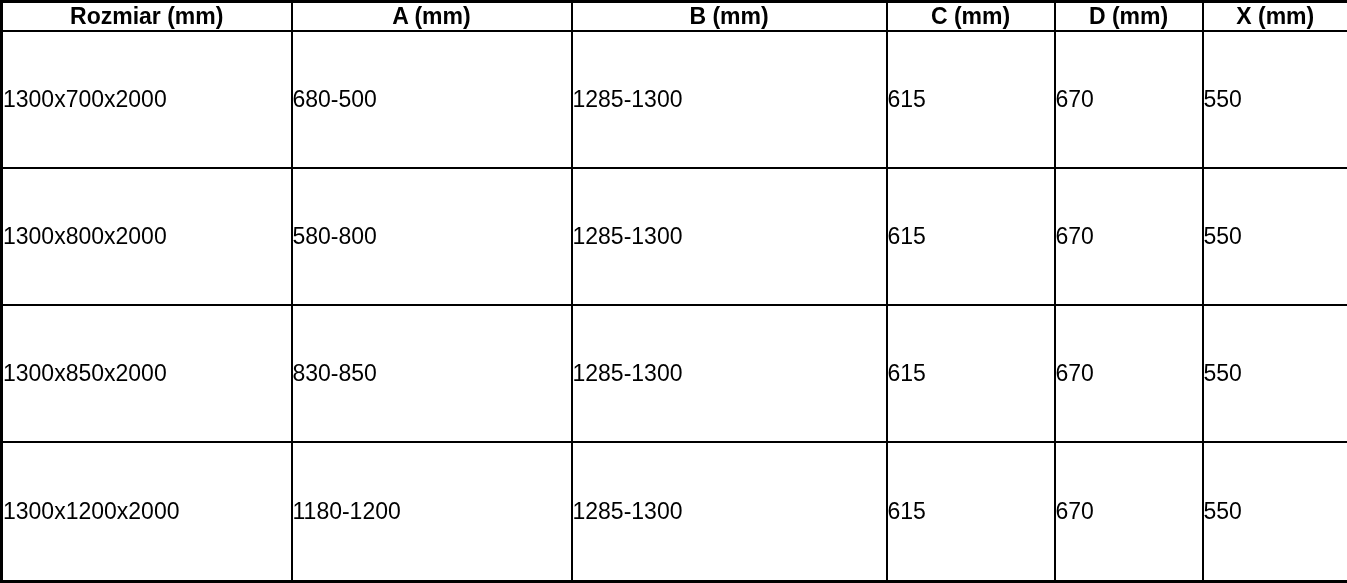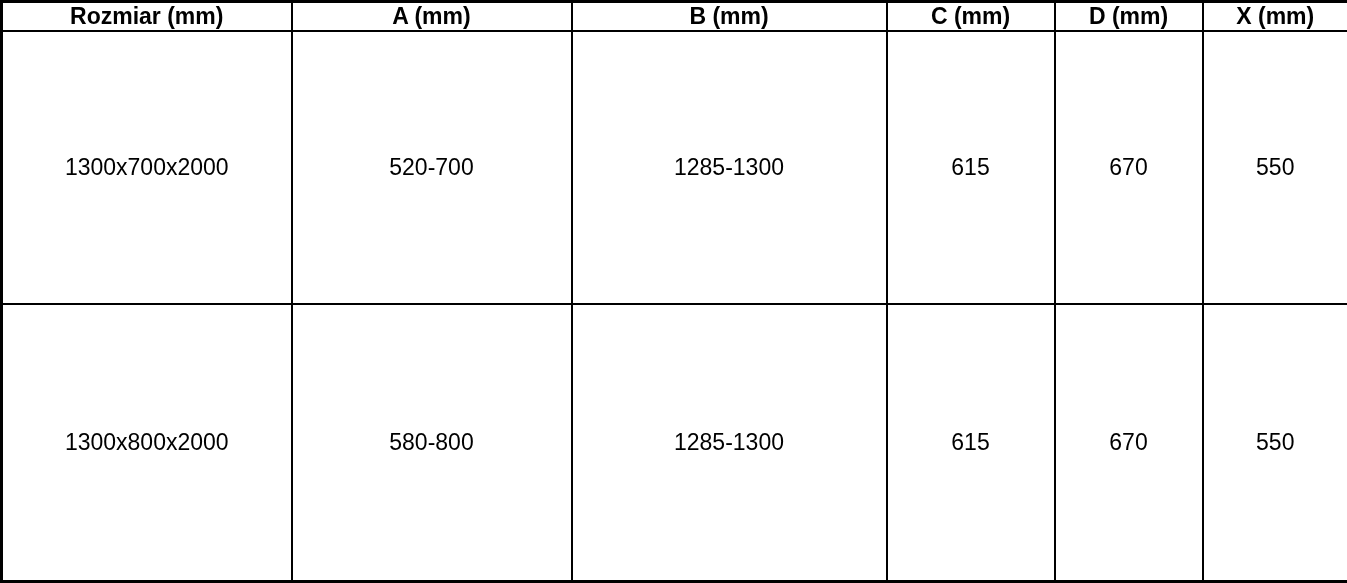--- a/index.html
+++ b/index.html
@@ -31,21 +31,20 @@
   table.spec-table th {
     font-size: 23px;
     font-weight: bold;
     text-align: center;
     vertical-align: middle;
     padding: 0;
   }
   table.spec-table td {
     font-size: 23px;
     font-weight: normal;
-    text-align: center;
     vertical-align: middle;
     padding: 0;
   }
 </style>
 </head>
 <body>
 
 <div class="page">
   <table class="spec-table">
     <colgroup>
@@ -62,29 +61,45 @@
           <th>A (mm)</th>
           <th>B (mm)</th>
           <th>C (mm)</th>
           <th>D (mm)</th>
           <th>X (mm)</th>
         </tr>
     </thead>
     <tbody>
         <tr>
           <td>1300x700x2000</td>
-          <td>520-700</td>
+          <td>680-500</td>
           <td>1285-1300</td>
           <td>615</td>
           <td>670</td>
           <td>550</td>
         </tr>
         <tr>
           <td>1300x800x2000</td>
           <td>580-800</td>
           <td>1285-1300</td>
           <td>615</td>
           <td>670</td>
           <td>550</td>
         </tr>
+        <tr>
+          <td>1300x850x2000</td>
+          <td>830-850</td>
+          <td>1285-1300</td>
+          <td>615</td>
+          <td>670</td>
+          <td>550</td>
+        </tr>
+        <tr>
+          <td>1300x1200x2000</td>
+          <td>1180-1200</td>
+          <td>1285-1300</td>
+          <td>615</td>
+          <td>670</td>
+          <td>550</td>
+        </tr>
       </tbody>
   </table>
 </div>
 
 </body></html>

